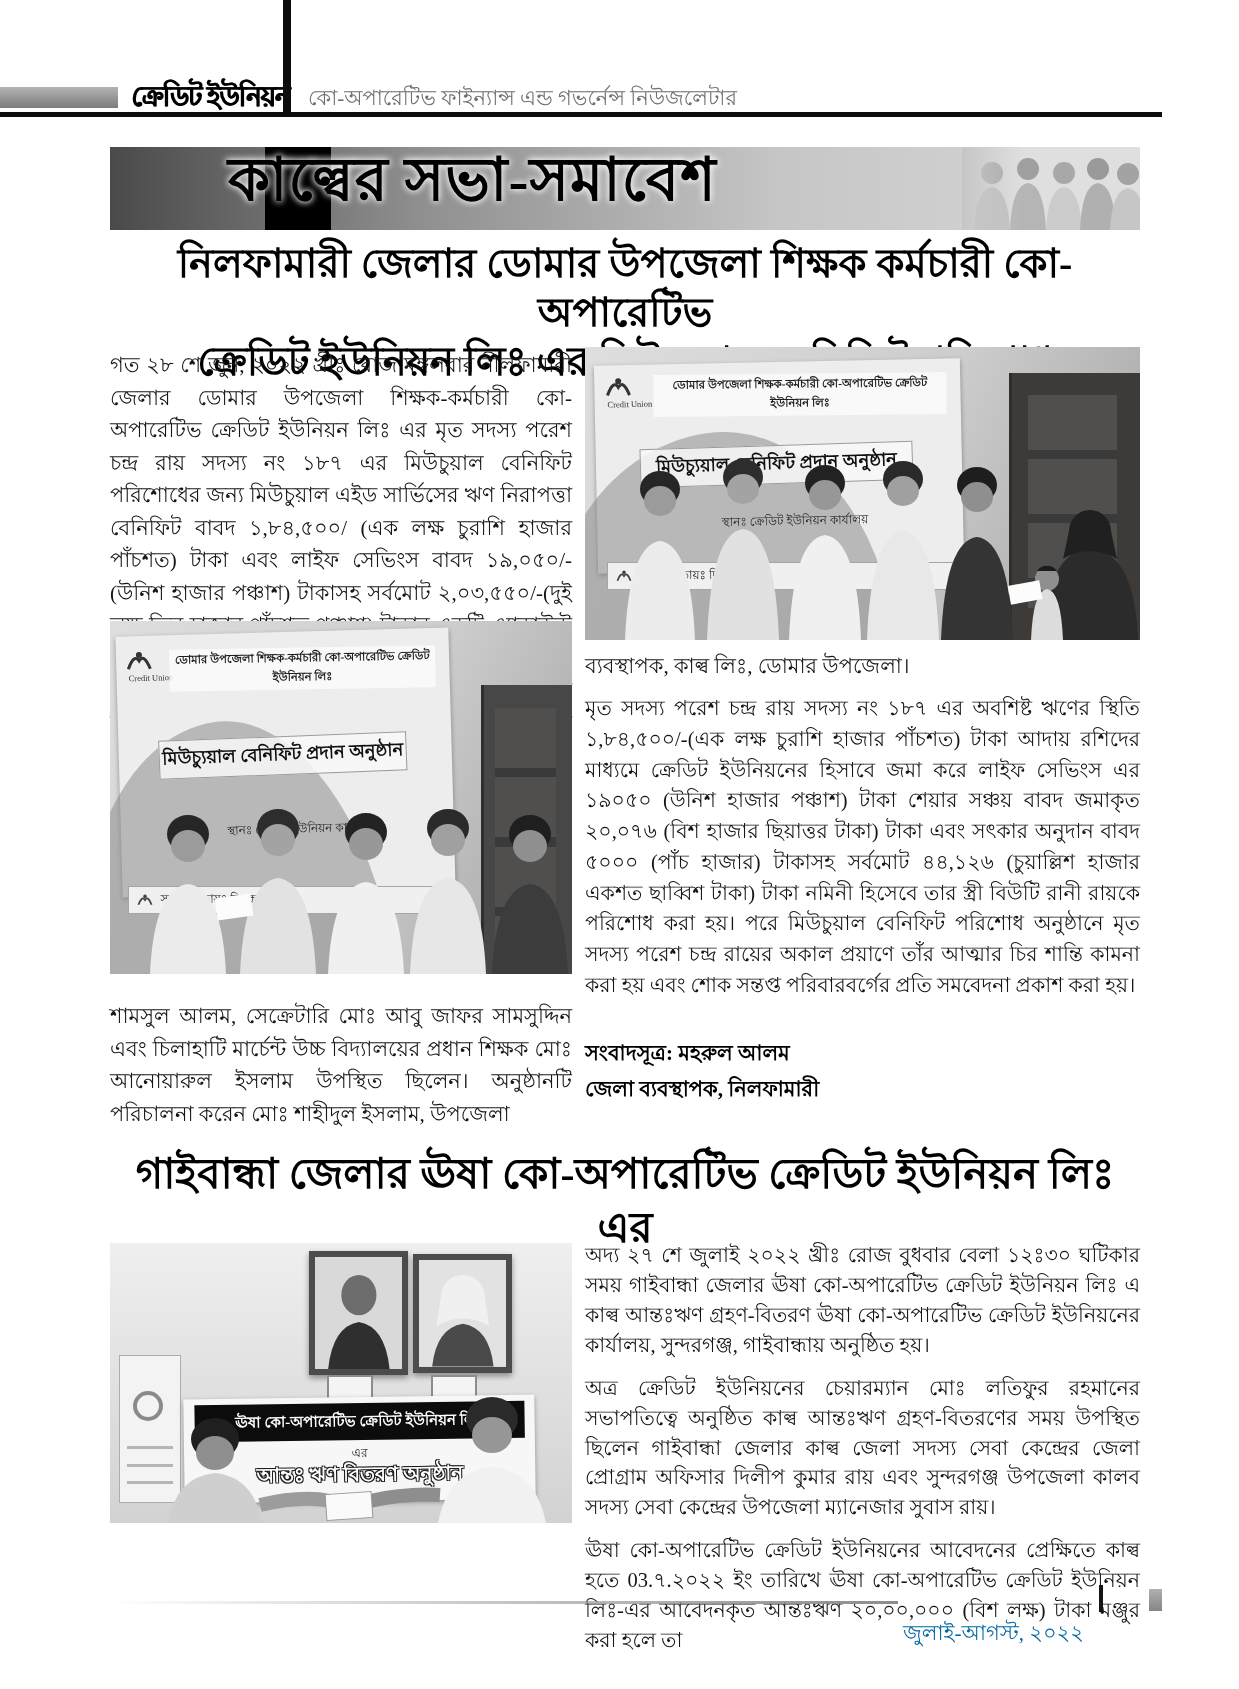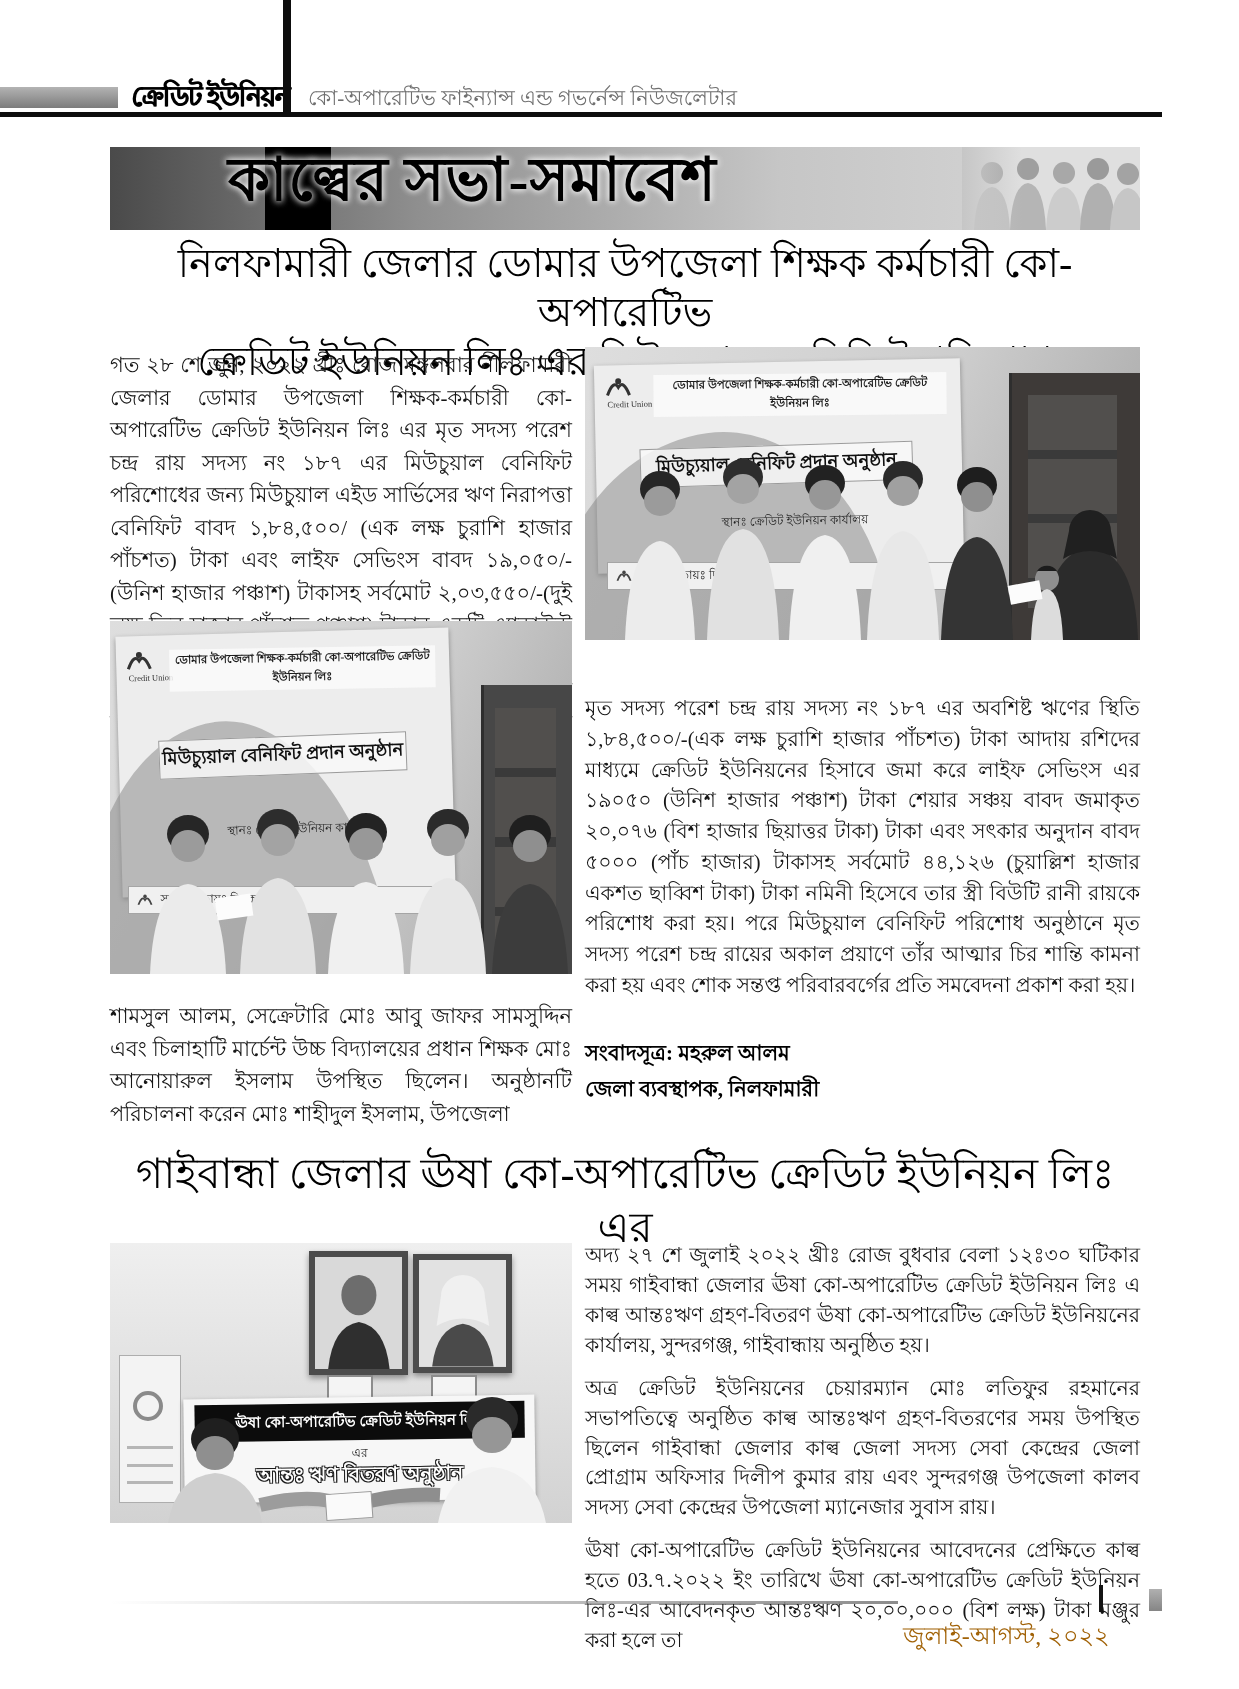--- a/index.html
+++ b/index.html
@@ -19,21 +19,21 @@
   
   .section-banner{position:absolute;left:110px;top:147px;width:1030px;height:83px;
     background:linear-gradient(to right,#4a4a4a 0%,#8f8f8f 30%,#c6c6c6 65%,#d8d8d8 100%);}
   .sb-square{position:absolute;left:155px;top:0;width:66px;height:83px;background:#000;}
   .sb-photo{position:absolute;right:0;top:0;width:178px;height:83px;}
   .sb-title{position:absolute;left:118px;top:-14px;font-size:60px;font-weight:bold;color:#000;
     letter-spacing:1px;white-space:nowrap;
     text-shadow:0 0 7px rgba(255,255,255,.9),0 0 7px rgba(255,255,255,.7);}
 
   
-  .headline{position:absolute;left:110px;width:1030px;text-align:center;font-weight:normal;color:#000;}
+  .headline{position:absolute;left:110px;width:1030px;text-align:center;font-weight:bold;color:#000;}
   .headline .hl{display:block;}
   .headline1{top:240px;font-size:40px;line-height:1.22;}
   .headline2{top:1148px;font-size:42px;line-height:1.28;}
 
   
   .body-text{position:absolute;font-size:21px;line-height:1.55;text-align:justify;color:#161616;}
   .a1-left-body{left:110px;top:349px;width:462px;}
   .a1-left-caption{left:110px;top:1000px;width:462px;}
   .a1-right-lead{left:585px;top:650px;width:555px;text-align:left;}
   .a1-right-body{left:585px;top:693px;width:555px;font-size:20.5px;line-height:1.5;}
@@ -91,21 +91,21 @@
   .p3b-strip{position:absolute;left:3%;top:6%;width:94%;height:36%;background:#0c0c0c;color:#fff;
     font-size:15px;font-weight:bold;display:flex;align-items:center;justify-content:center;white-space:nowrap;}
   .p3b-er{position:absolute;left:0;top:45%;width:100%;text-align:center;font-size:12px;color:#1a1a1a;}
   .p3b-title{position:absolute;left:0;top:60%;width:100%;text-align:center;font-size:20px;font-weight:bold;
     color:#fff;white-space:nowrap;
     text-shadow:-1px -1px 0 #1c1c1c,1px -1px 0 #1c1c1c,-1px 1px 0 #1c1c1c,1px 1px 0 #1c1c1c;}
 
   
   .footer-rule{position:absolute;left:110px;top:1601px;width:788px;height:3px;
     background:linear-gradient(to right,rgba(140,140,140,0),#8c8c8c);}
-  .footer-issue{position:absolute;left:903px;top:1586px;font-size:24px;color:#a16207;white-space:nowrap;margin-top:31px;}
+  .footer-issue{position:absolute;left:903px;top:1586px;font-size:21px;color:#0369a1;white-space:nowrap;margin-top:31px;}
   .footer-bar{position:absolute;left:1099px;top:1585px;width:4px;height:27px;background:#141414;}
   .footer-page{position:absolute;left:1112px;top:1582px;font-size:25px;font-weight:bold;color:#000;margin-left:40px;}
   .footer-block{position:absolute;left:1149px;top:1589px;width:58px;height:22px;
     background:linear-gradient(to bottom,#b0b0b0,#858585);}
 </style>
 </head>
 <body>
 
 <div class="page">
 
@@ -248,20 +248,21 @@
         <ellipse cx="505" cy="74" rx="19" ry="18" fill="#999999"></ellipse>
         <path d="M484 76 A21 21 0 0 1 526 76 L532 104 Q505 88 478 104 Z" fill="#202020"></path>
         <circle cx="462" cy="124" r="12" fill="#8f8f8f"></circle>
         <path d="M452 116 a12 12 0 0 1 20 0 z" fill="#1c1c1c"></path>
         <path d="M446 185 Q448 136 462 134 Q476 136 478 185 Z" fill="#dcdcdc"></path>
       </g>
       <rect x="424" y="128" width="32" height="19" fill="#fcfcfc" transform="rotate(-10 440 137)"></rect>
     </svg>
   </div>
 
+  <div class="body-text a1-right-lead">ব্যবস্থাপক, কাল্ব লিঃ, ডোমার উপজেলা।</div>
   <div class="body-text a1-right-body">মৃত সদস্য পরেশ চন্দ্র রায় সদস্য নং ১৮৭ এর অবশিষ্ট ঋণের স্থিতি ১,৮৪,৫০০/-(এক লক্ষ চুরাশি হাজার পাঁচশত) টাকা আদায় রশিদের মাধ্যমে ক্রেডিট ইউনিয়নের হিসাবে জমা করে লাইফ সেভিংস এর ১৯০৫০ (উনিশ হাজার পঞ্চাশ) টাকা শেয়ার সঞ্চয় বাবদ জমাকৃত ২০,০৭৬ (বিশ হাজার ছিয়াত্তর টাকা) টাকা এবং সৎকার অনুদান বাবদ ৫০০০ (পাঁচ হাজার) টাকাসহ সর্বমোট ৪৪,১২৬ (চুয়াল্লিশ হাজার একশত ছাব্বিশ টাকা) টাকা নমিনী হিসেবে তার স্ত্রী বিউটি রানী রায়কে পরিশোধ করা হয়। পরে মিউচুয়াল বেনিফিট পরিশোধ অনুষ্ঠানে মৃত সদস্য পরেশ চন্দ্র রায়ের অকাল প্রয়াণে তাঁর আত্মার চির শান্তি কামনা করা হয় এবং শোক সন্তপ্ত পরিবারবর্গের প্রতি সমবেদনা প্রকাশ করা হয়।</div>
   <div class="a1-source">
     <div>সংবাদসূত্র: মহরুল আলম</div>
     <div>জেলা ব্যবস্থাপক, নিলফামারী</div>
   </div>
 
   <div class="headline headline2">
     <span class="hl">গাইবান্ধা জেলার ঊষা কো-অপারেটিভ ক্রেডিট ইউনিয়ন লিঃ এর</span>
   </div>
 

